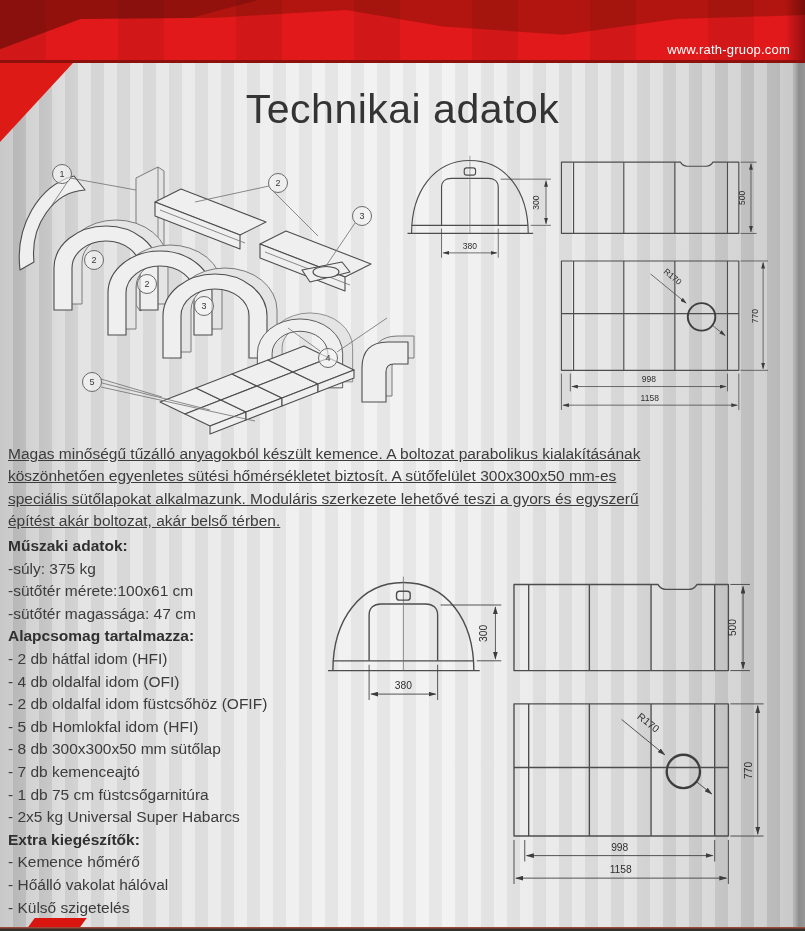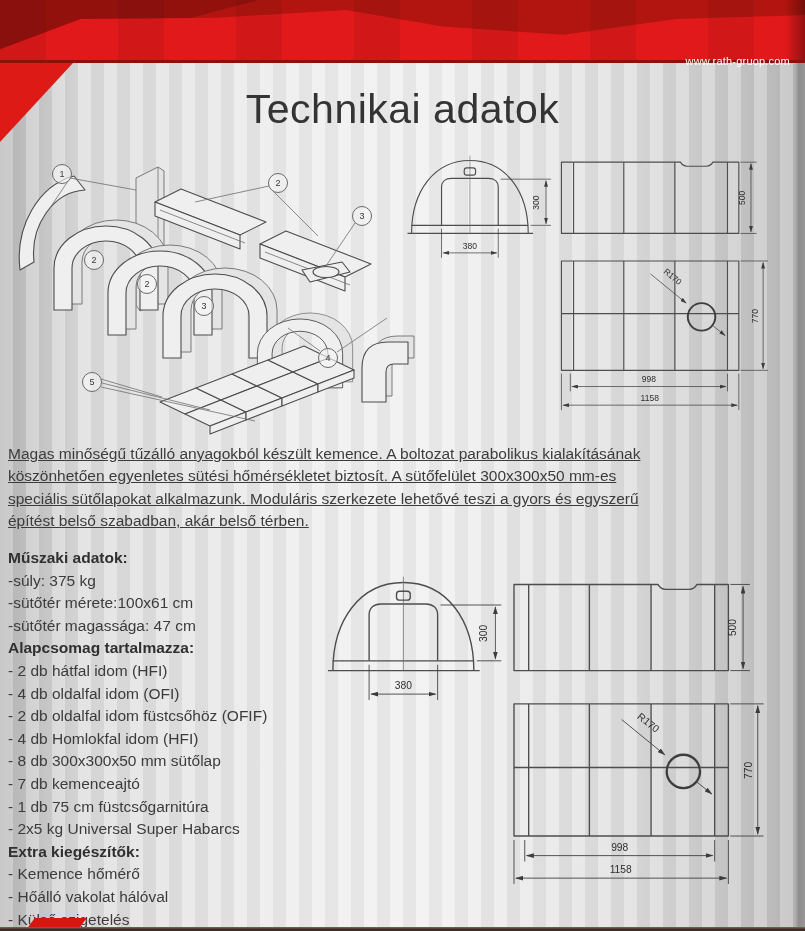--- a/index.html
+++ b/index.html
@@ -19,31 +19,31 @@
   
   .header{left:0;top:0;width:805px;height:63px;background:#b2150f;z-index:3;}
   .header .h-dark-top{position:absolute;inset:0;background:#93110d;
     clip-path:polygon(0 0,32% 0,14% 62%,0 78%);}
   .header .h-bright{position:absolute;inset:0;background:#e2191b;
     clip-path:polygon(0 78%,10% 30%,27% 28%,43% 16%,55% 42%,70% 55%,84% 30%,100% 24%,100% 100%,0 100%);}
   .header .h-bands{position:absolute;inset:0;
     background:repeating-linear-gradient(90deg,rgba(0,0,0,.07) 0 46px,rgba(0,0,0,0) 46px 118px);}
   .header .h-bottom{position:absolute;left:0;bottom:0;width:100%;height:3px;background:#8e100c;}
   .header .h-right-dark{position:absolute;inset:0;background:linear-gradient(to right,rgba(0,0,0,0) 97.5%,rgba(0,0,0,.35));}
-  .url{position:absolute;top:55px;right:15px;color:#ffffff;font-size:11px;letter-spacing:.2px;z-index:4;}
+  .url{position:absolute;top:42px;right:15px;color:#ffffff;font-size:13px;letter-spacing:.2px;z-index:4;}
   
   .left-wedge{left:0;top:63px;width:76px;height:79px;background:#dd1a16;
     clip-path:polygon(0 0,96% 0,0 100%);z-index:3;}
   
   .title{left:0;top:86px;width:805px;text-align:center;
     font-size:41px;font-weight:normal;color:#343434;letter-spacing:.5px;}
   
   .desc{left:8px;top:443px;width:792px;font-size:15.5px;line-height:22.4px;color:#3c3c3c;}
   .desc div{white-space:nowrap;text-decoration:underline;}
-  .speclist{left:8px;top:535px;width:420px;font-size:15.5px;line-height:22.6px;color:#3c3c3c;margin-top:12px;}
+  .speclist{left:8px;top:535px;width:420px;font-size:15.5px;line-height:22.6px;color:#3c3c3c;}
   .speclist .hd{font-weight:bold;color:#303030;}
   .speclist div{white-space:nowrap;}
   
   .draw{pointer-events:none;}
   #exploded{left:10px;top:150px;width:435px;height:290px;}
   #views-top{left:397px;top:141px;width:405px;height:308px;}
   #views-bottom{left:310px;top:559px;width:500px;height:372px;}
   svg .ln{stroke:#4d4d4d;stroke-width:1.4;fill:none;stroke-linejoin:round;}
   svg .ln2{stroke:#4d4d4d;stroke-width:1.1;fill:#efefef;stroke-linejoin:round;}
   svg .bk{stroke:#7a7a7a;stroke-width:1;fill:#e4e4e4;stroke-linejoin:round;}
@@ -203,32 +203,32 @@
     <line class="dim-l" x1="203" y1="287" x2="203" y2="332"></line>
         <line class="dim-l" x1="422" y1="287" x2="422" y2="332"></line>
         <line class="dim-l" x1="205" y1="326" x2="420" y2="326" marker-start="url(#mA)" marker-end="url(#mA)"></line>
     <text class="dim" x="312" y="321">1158</text>
   </svg></div>
 
   <div class="layer desc" id="description">
       <div>Magas minőségű tűzálló anyagokból készült kemence. A boltozat parabolikus kialakításának</div>
       <div>köszönhetően egyenletes sütési hőmérsékletet biztosít. A sütőfelület 300x300x50 mm-es</div>
       <div>speciális sütőlapokat alkalmazunk. Moduláris szerkezete lehetővé teszi a gyors és egyszerű</div>
-      <div>építést belső szabadban, akár belső térben.</div>
+      <div>építést akár boltozat, akár belső térben.</div>
     </div>
   <div class="layer speclist" id="speclist">
       <div class="hd">Műszaki adatok:</div>
       <div>-súly: 375 kg</div>
       <div>-sütőtér mérete:100x61 cm</div>
       <div>-sütőtér magassága: 47 cm</div>
       <div class="hd">Alapcsomag tartalmazza:</div>
       <div>- 2 db hátfal idom (HFI)</div>
       <div>- 4 db oldalfal idom (OFI)</div>
       <div>- 2 db oldalfal idom füstcsőhöz (OFIF)</div>
-      <div>- 4 db Homlokfal idom (HFI)</div>
+      <div>- 5 db Homlokfal idom (HFI)</div>
       <div>- 8 db 300x300x50 mm sütőlap</div>
       <div>- 7 db kemenceajtó</div>
       <div>- 1 db 75 cm füstcsőgarnitúra</div>
       <div>- 2x5 kg Universal Super Habarcs</div>
       <div class="hd">Extra kiegészítők:</div>
       <div>- Kemence hőmérő</div>
       <div>- Hőálló vakolat hálóval</div>
       <div>- Külső szigetelés</div>
     </div>
 

